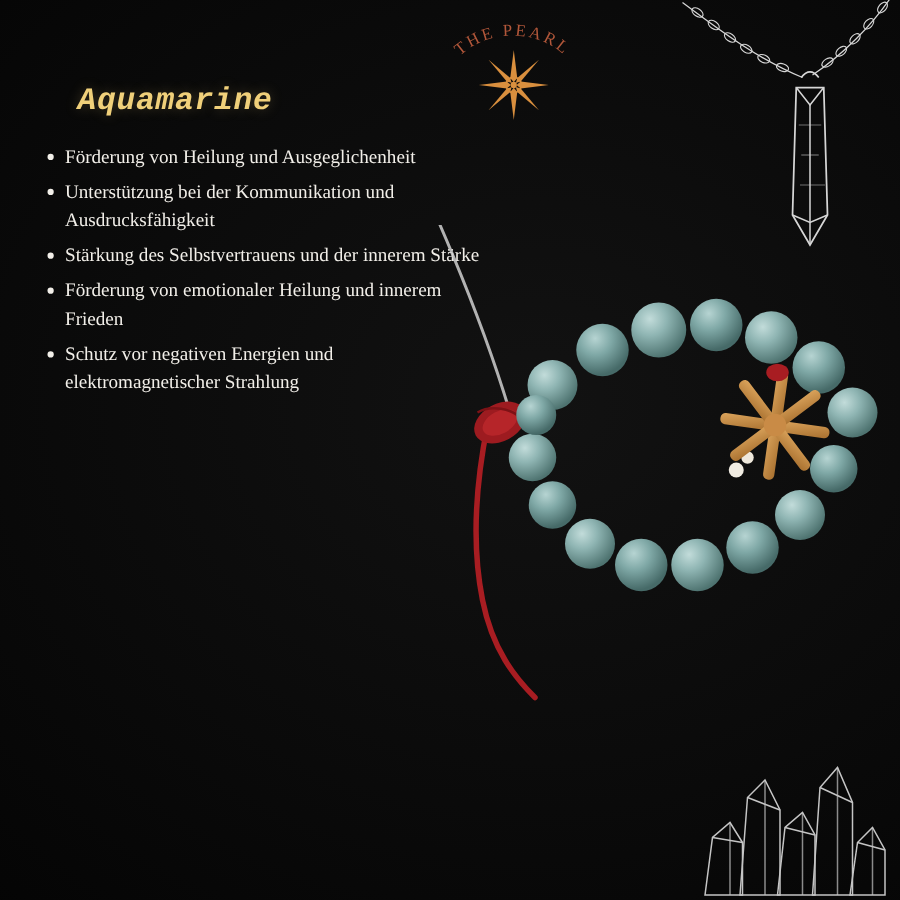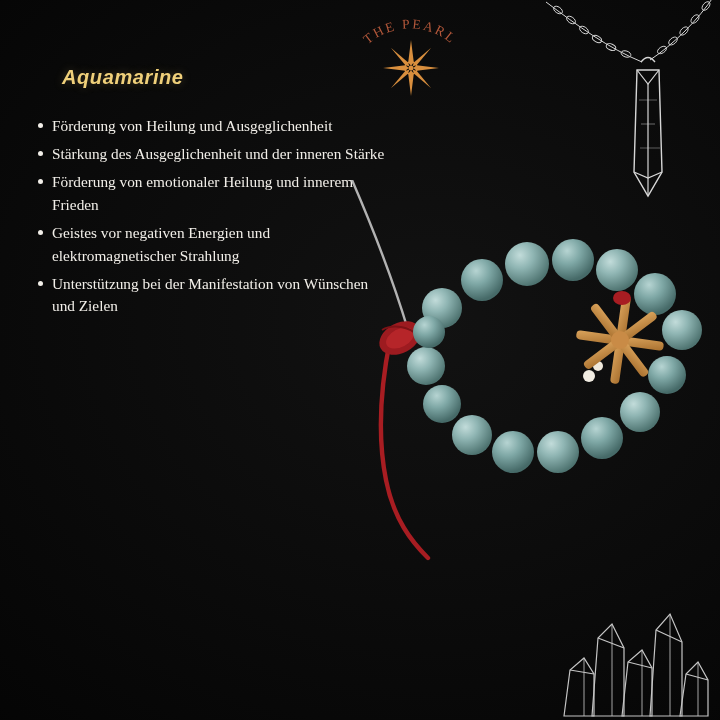--- a/index.html
+++ b/index.html
@@ -45,24 +45,24 @@
     width: 56px;
     height: 56px;
   }
 
   
   .title {
     position: absolute;
     left: 62px;
     top: 66px;
     color: #f0d07a;
-    font-family: Liberation Sans, sans-serif;
+    font-family: Liberation Mono, monospace;
     font-style: italic;
     font-weight: bold;
-    font-size: 20px;
+    font-size: 25px;
     letter-spacing: 0.6px;
     text-shadow: 0 0 10px rgba(240,208,122,0.25);
   }
 
   
   .benefits {
     position: absolute;
     left: 14px;
     top: 115px;
     width: 372px;
@@ -151,24 +151,24 @@
         <circle cx="50" cy="50" r="11" fill="none" stroke="#d98f3e" stroke-width="2.2"></circle>
         <circle cx="50" cy="50" r="4.5" fill="#d98f3e"></circle>
       </svg>
     </div>
   </div>
 
   <div class="title">Aquamarine</div>
 
   <ul class="benefits">
     <li>Förderung von Heilung und Ausgeglichenheit</li>
-    <li>Stärkung des Ausgeglichenheit und der inneren Stärke</li>
+    <li>Unterstützung bei der Kommunikation und Ausdrucksfähigkeit</li>
+    <li>Stärkung des Selbstvertrauens und der innerem Stärke</li>
     <li>Förderung von emotionaler Heilung und innerem Frieden</li>
-    <li>Geistes vor negativen Energien und elektromagnetischer Strahlung</li>
-    <li>Unterstützung bei der Manifestation von Wünschen und Zielen</li>
+    <li>Schutz vor negativen Energien und elektromagnetischer Strahlung</li>
   </ul>
 
   <div class="pendant">
     <svg viewBox="0 0 180 230" width="180" height="230" aria-hidden="true">
       <g fill="none" stroke="#e8e8e8" stroke-width="1.2">
 
         <path d="M8,6 C40,30 70,52 104,66" stroke-width="1"></path>
         <path d="M176,0 C160,24 136,48 112,64" stroke-width="1"></path>
         <g stroke-width="0.9">
           <ellipse cx="20" cy="14" rx="5" ry="3" transform="rotate(35 20 14)"></ellipse>

